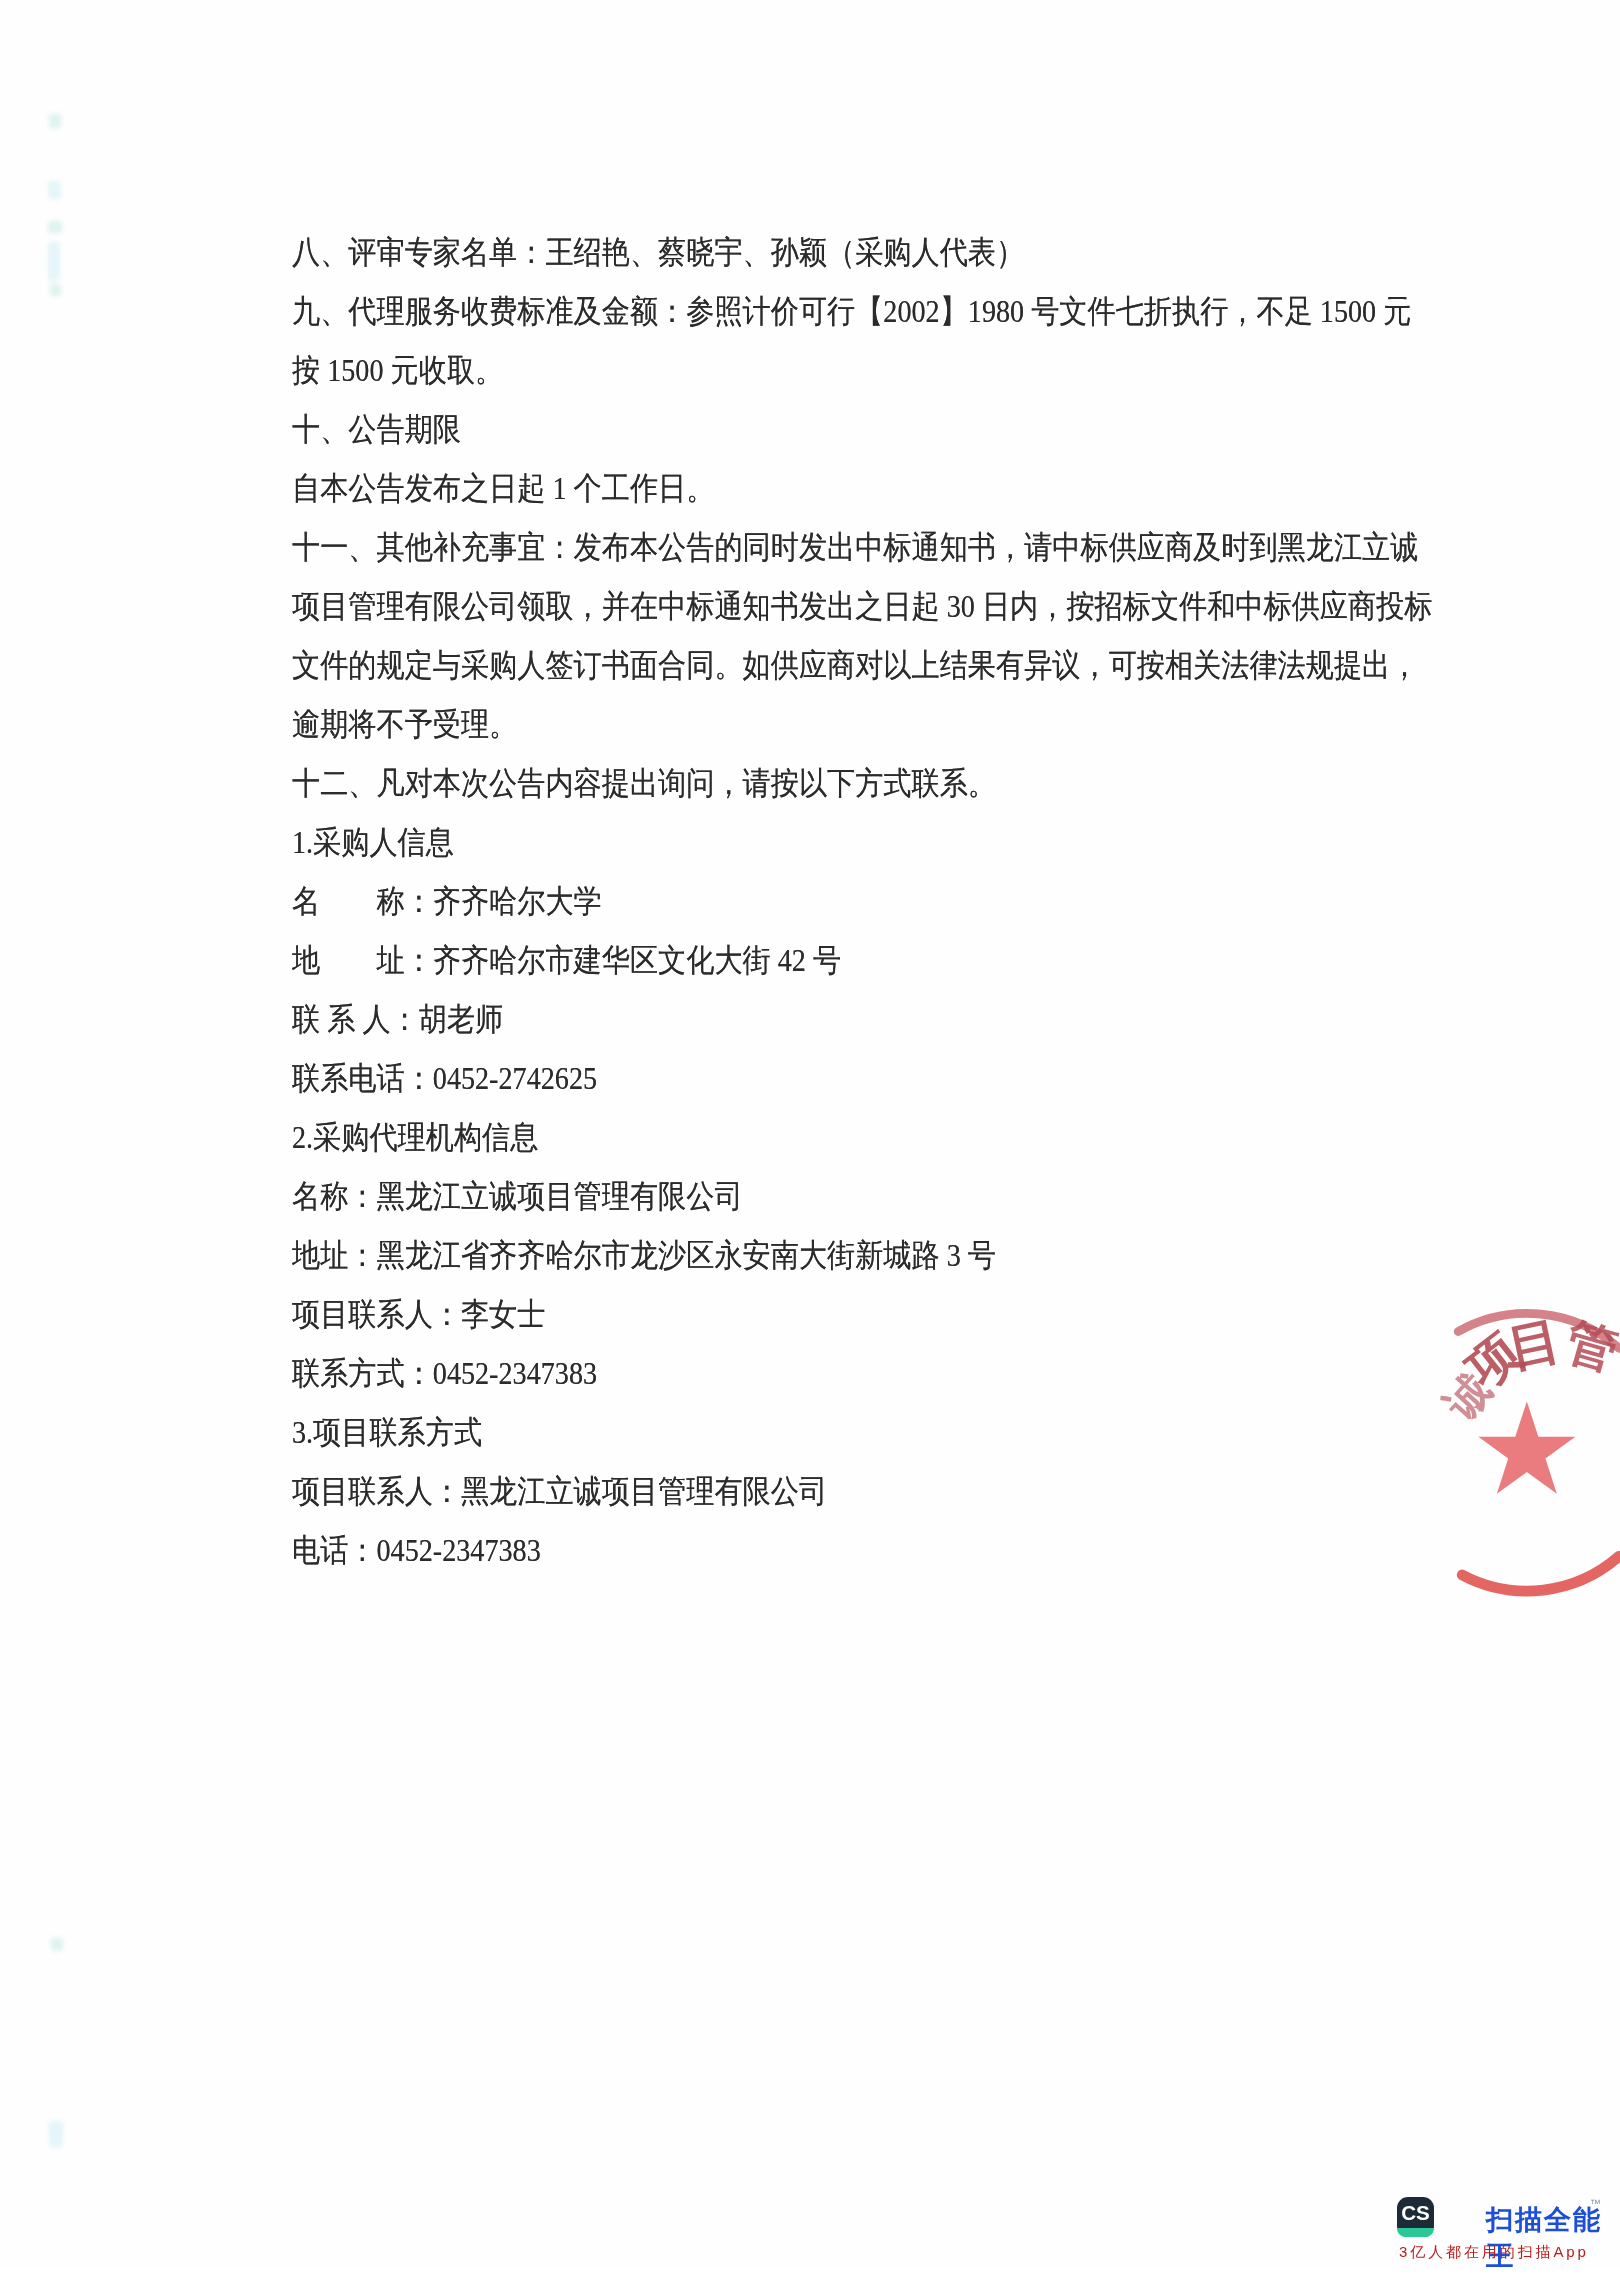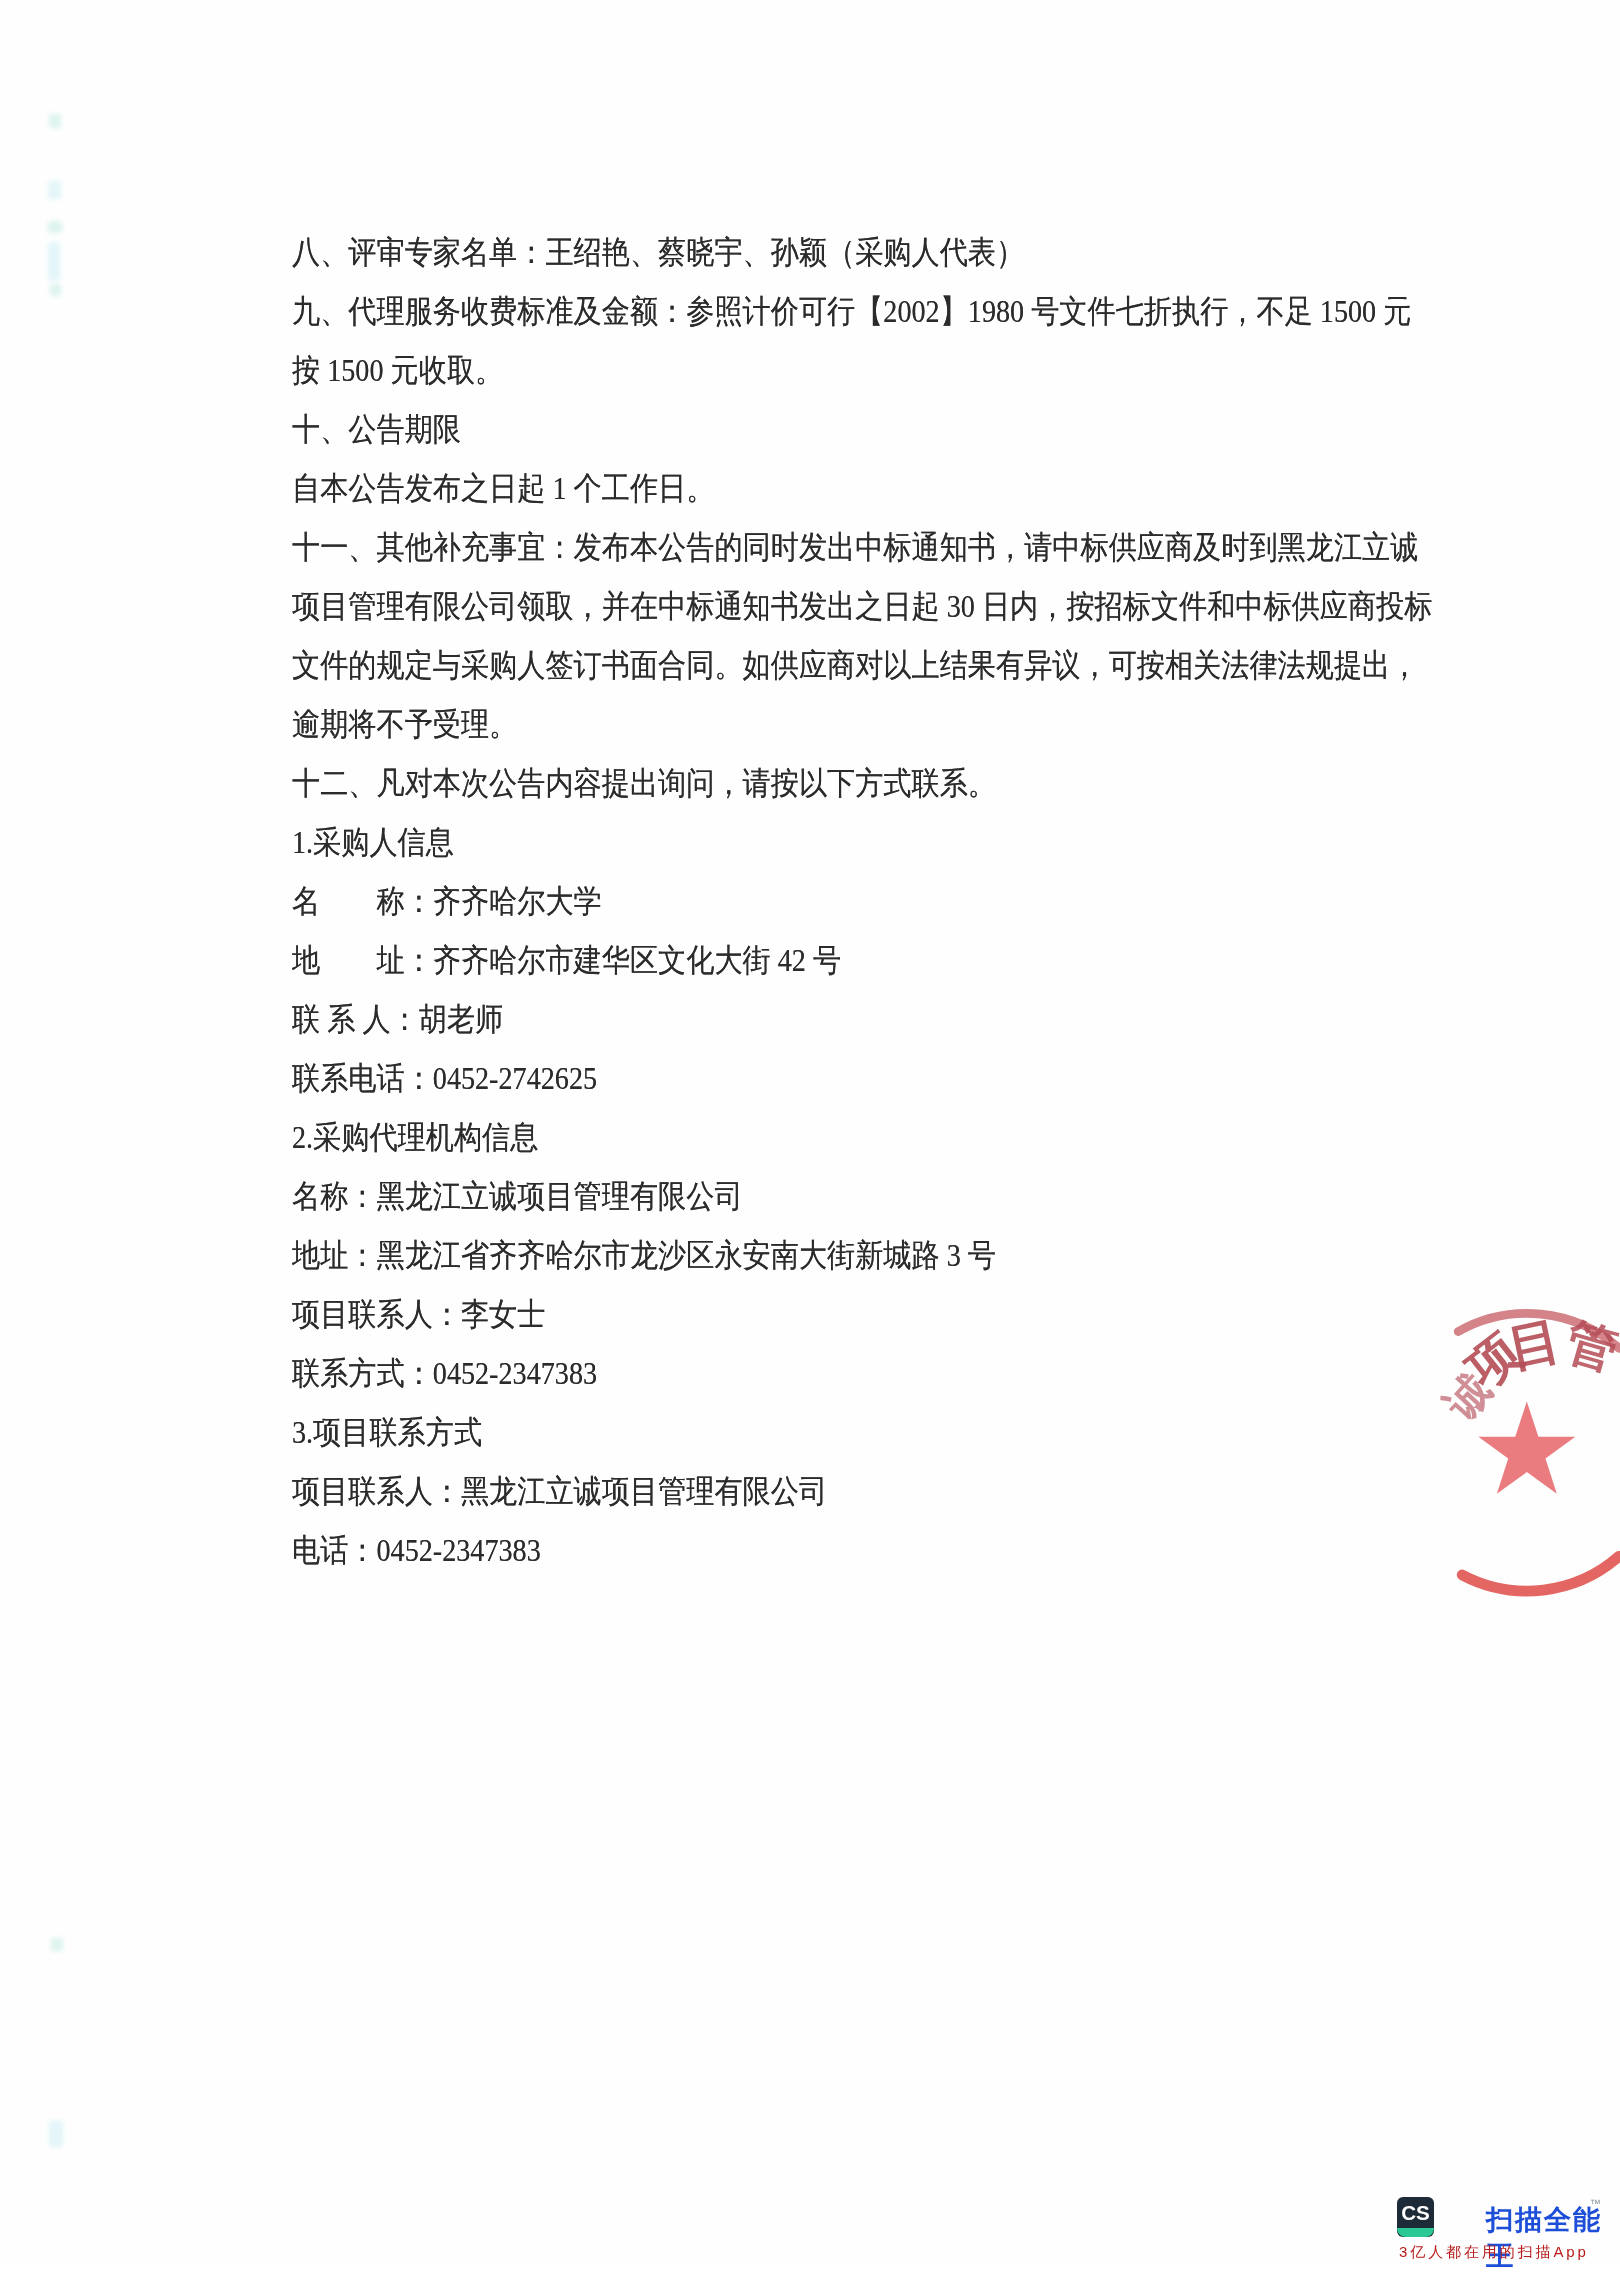--- a/index.html
+++ b/index.html
@@ -28,21 +28,21 @@
   .stamp { position:absolute; left:1411px; top:1284px; width:216px; height:338px; opacity:0.92; }
   .stamp svg { display:block; }
   .stamp text {
     font-family:"Liberation Serif","DejaVu Serif",serif;
     font-weight:bold;
   }
 
   
   .cs-logo {
     position:absolute; left:1397px; top:2197px; width:37px; height:40px;
-    background:#1d2b38; border-radius:6px;
+    background:#1d2b38; border-radius:11px;
   }
   .cs-logo-text {
     position:absolute; left:0; top:2px; width:100%;
     text-align:center; color:#ffffff; font-weight:bold;
     font-size:20.6px; line-height:27.4px;
     font-family:"Liberation Sans","DejaVu Sans",sans-serif;
   }
   .cs-logo-bar {
     position:absolute; left:0; bottom:0; width:100%; height:8.8px;
     background:#2bc795; border-radius:0 0 8.8px 8.8px;

